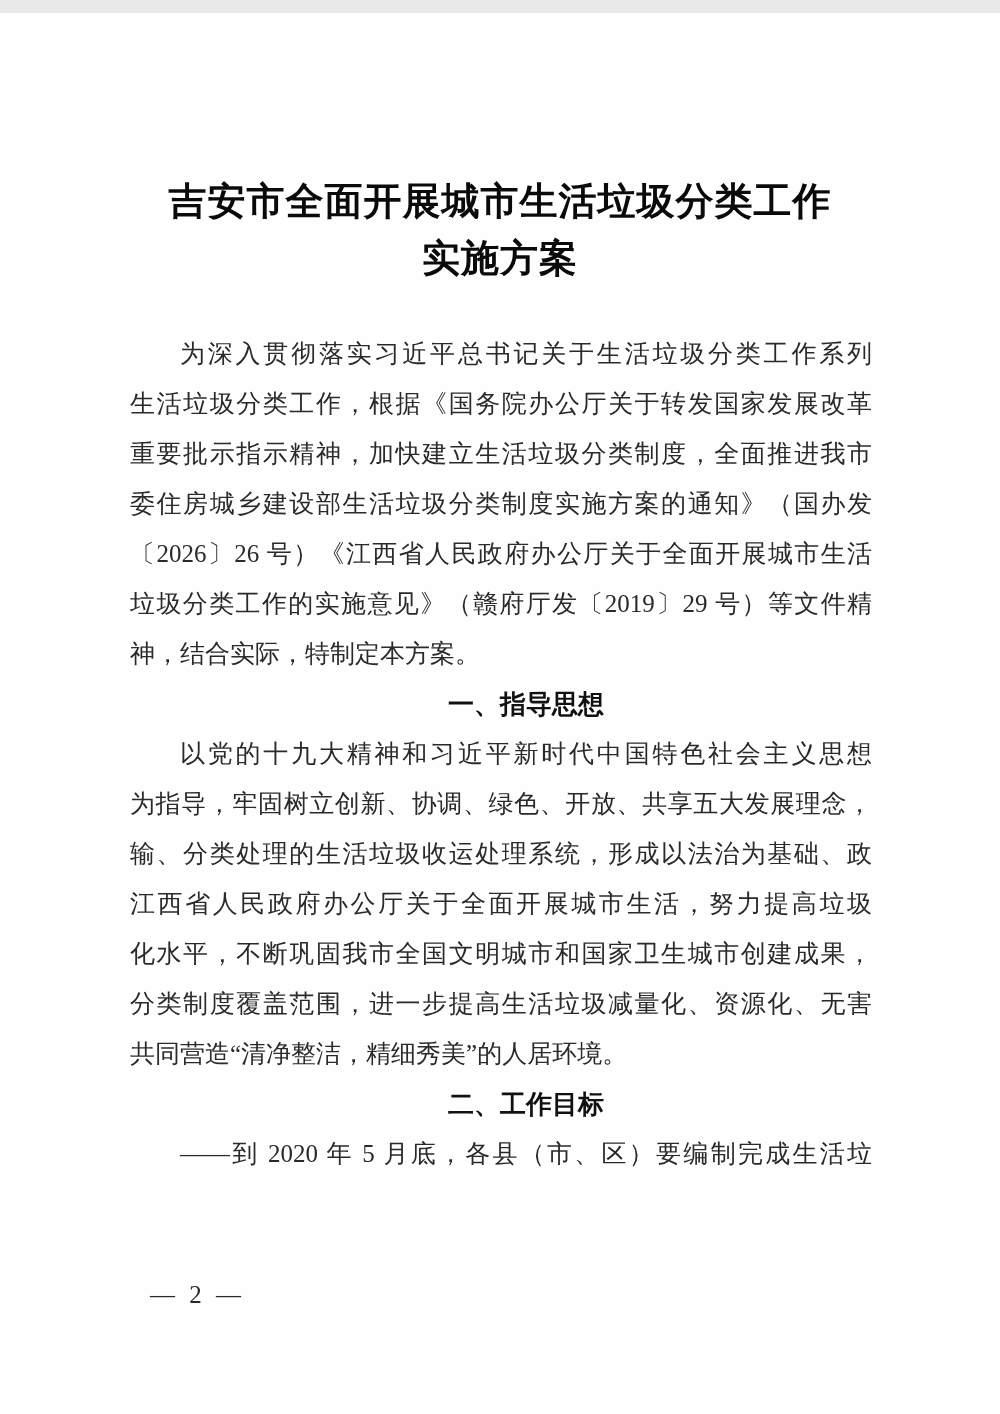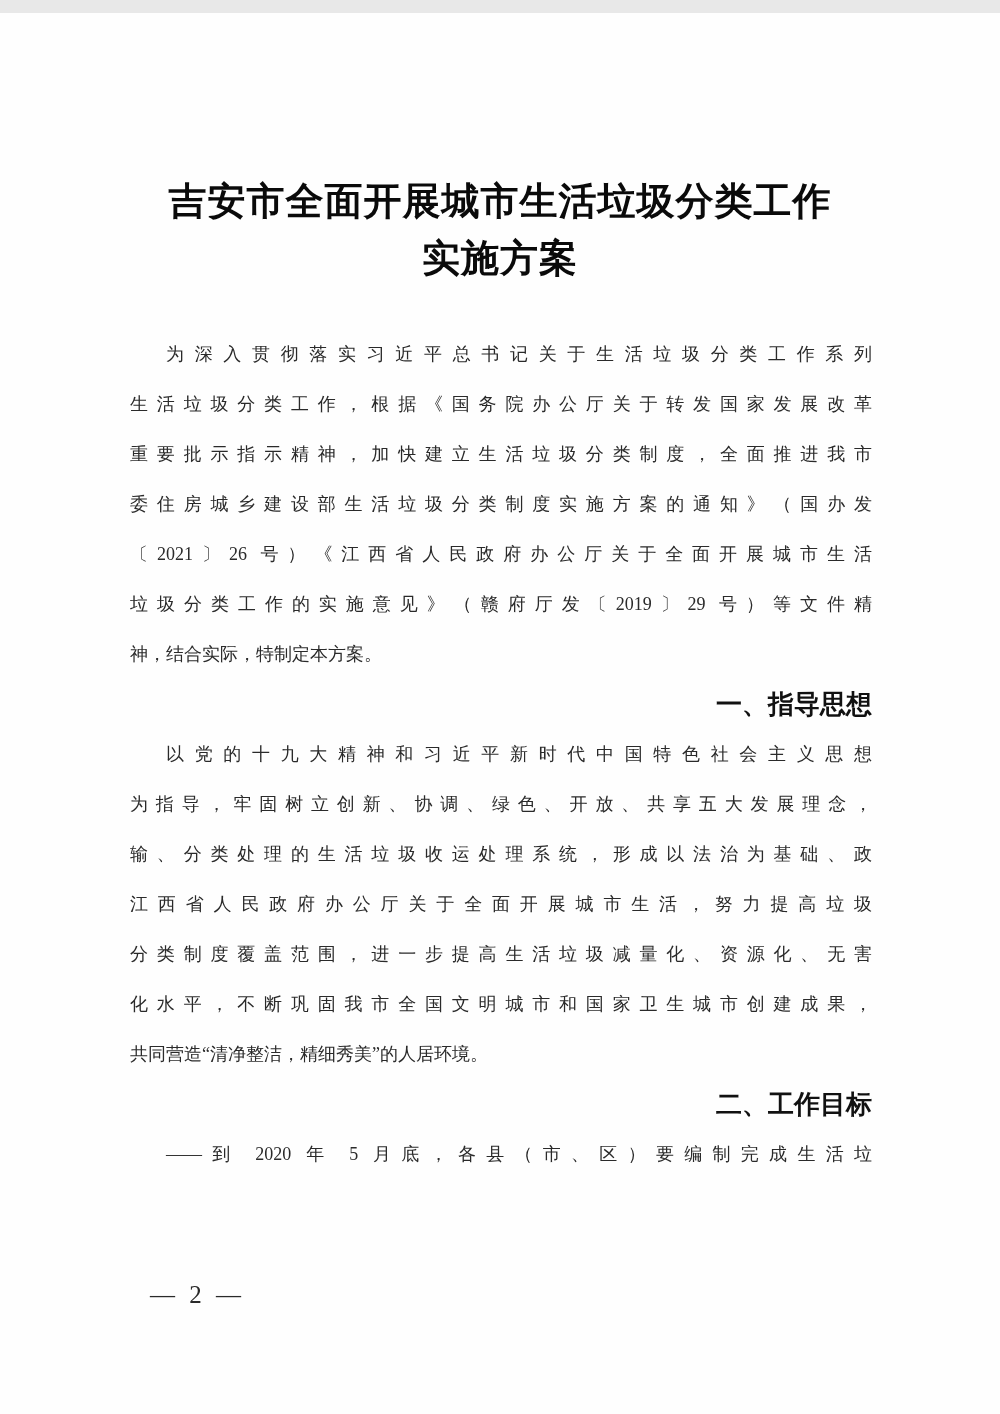--- a/index.html
+++ b/index.html
@@ -29,21 +29,21 @@
     color: #0a0a0a;
     letter-spacing: 1px;
   }
   .content {
     position: absolute;
     top: 316px;
     left: 130px;
     width: 742px;
   }
   .line {
-    font-size: 18px;
+    font-size: 25px;
     line-height: 50px;
     height: 50px;
     color: #2a2a2a;
     text-align: justify;
     text-align-last: justify;
     overflow: hidden;
   }
   .line.indent {
     text-indent: 2em;
   }
@@ -52,21 +52,21 @@
     text-align-last: left;
   }
   .heading {
     font-family: "Liberation Sans", "DejaVu Sans", sans-serif;
     font-weight: bold;
     color: #111;
     font-size: 26px;
     line-height: 50px;
     height: 50px;
     padding-left: 50px;
-    text-align: right;
+    text-align: center;
   }
   .page-number {
     position: absolute;
     left: 150px;
     top: 1258px;
     font-size: 25px;
     line-height: 48px;
     color: #2a2a2a;
     letter-spacing: 4px;
   }
@@ -77,28 +77,28 @@
 <div class="page">
   <div class="title">
     <div>吉安市全面开展城市生活垃圾分类工作</div>
     <div>实施方案</div>
   </div>
   <div class="content" id="content">
       <div class="line indent">为深入贯彻落实习近平总书记关于生活垃圾分类工作系列</div>
       <div class="line">生活垃圾分类工作，根据《国务院办公厅关于转发国家发展改革</div>
       <div class="line">重要批示指示精神，加快建立生活垃圾分类制度，全面推进我市</div>
       <div class="line">委住房城乡建设部生活垃圾分类制度实施方案的通知》（国办发</div>
-      <div class="line">〔2021〕26 号）《江西省人民政府办公厅关于全面开展城市生活</div>
+      <div class="line">〔2026〕26 号）《江西省人民政府办公厅关于全面开展城市生活</div>
       <div class="line">垃圾分类工作的实施意见》（赣府厅发〔2019〕29 号）等文件精</div>
       <div class="line flush">神，结合实际，特制定本方案。</div>
       <div class="heading">一、指导思想</div>
       <div class="line indent">以党的十九大精神和习近平新时代中国特色社会主义思想</div>
       <div class="line">为指导，牢固树立创新、协调、绿色、开放、共享五大发展理念，</div>
       <div class="line">输、分类处理的生活垃圾收运处理系统，形成以法治为基础、政</div>
       <div class="line">江西省人民政府办公厅关于全面开展城市生活，努力提高垃圾</div>
+      <div class="line">化水平，不断巩固我市全国文明城市和国家卫生城市创建成果，</div>
       <div class="line">分类制度覆盖范围，进一步提高生活垃圾减量化、资源化、无害</div>
-      <div class="line">化水平，不断巩固我市全国文明城市和国家卫生城市创建成果，</div>
       <div class="line flush">共同营造“清净整洁，精细秀美”的人居环境。</div>
       <div class="heading">二、工作目标</div>
       <div class="line indent">——到 2020 年 5 月底，各县（市、区）要编制完成生活垃</div>
     </div>
   <div class="page-number">— 2 —</div>
 </div>
 
 </body></html>

